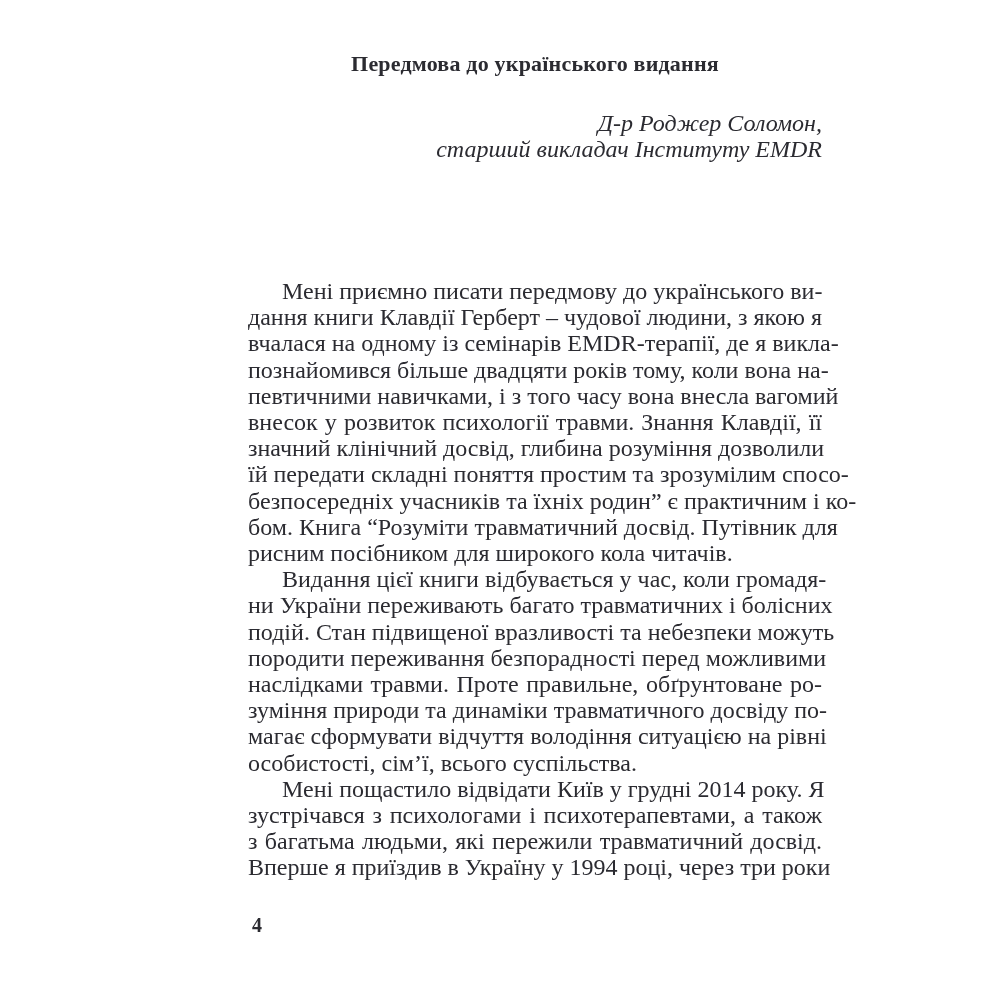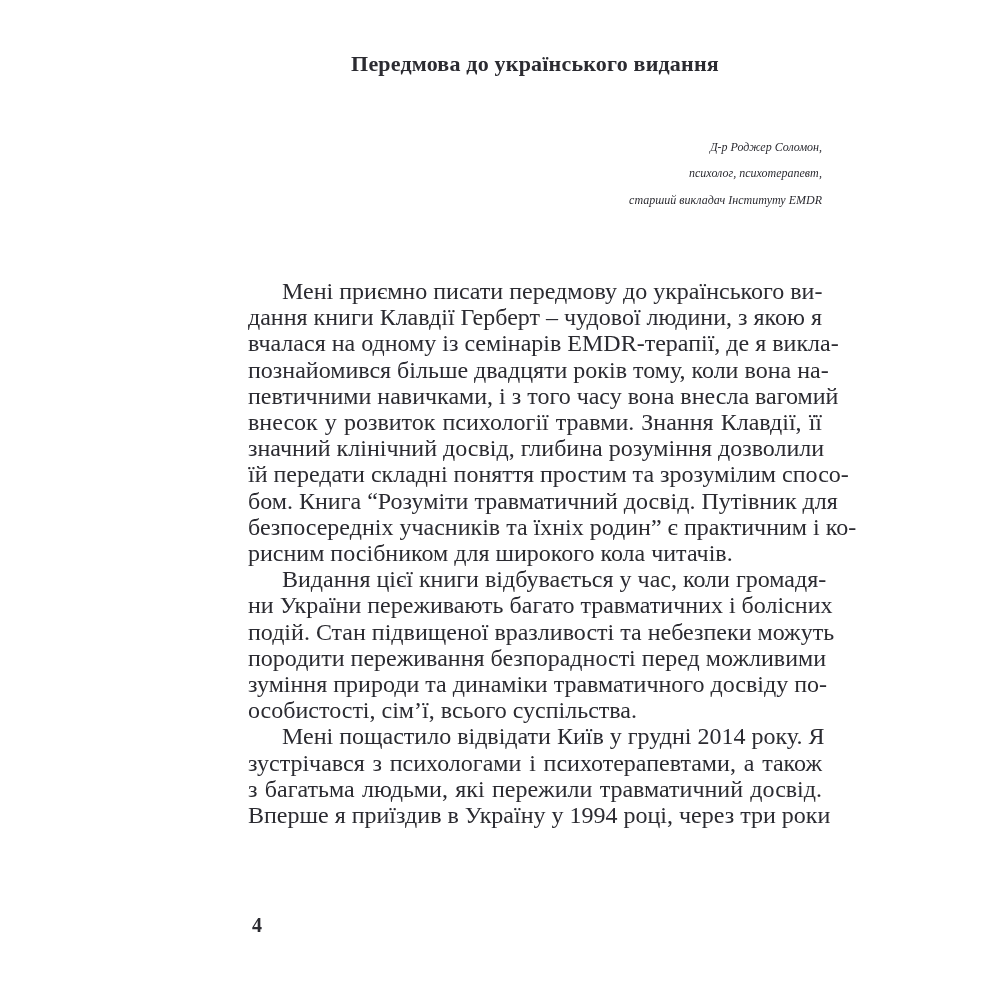--- a/index.html
+++ b/index.html
@@ -30,26 +30,26 @@
     width: 100%;
     text-align: center;
     font-size: 22px;
     font-weight: 700;
     line-height: 30px;
     letter-spacing: 0.2px;
     margin: 0;
   }
   .author {
     position: absolute;
-    top: 134px;
+    top: 110px;
     right: 0;
     width: 100%;
     text-align: right;
     font-style: italic;
-    font-size: 12px;
+    font-size: 24px;
     line-height: 26.4px;
   }
   .body-text {
     position: absolute;
     top: 278px;
     left: 0;
     width: 100%;
     font-size: 24px;
     line-height: 26.2px;
   }
@@ -75,41 +75,42 @@
 </style>
 </head>
 <body>
 
 <div class="page" style="color: rgb(43, 43, 49); background: rgb(255, 255, 255);">
   <div class="content">
     <h1 class="title">Передмова до українського видання</h1>
 
     <div class="author">
         <div class="author-line">Д-р Роджер Соломон,</div>
-        <div class="author-line">психолог, психотерапевт,</div>
         <div class="author-line">старший викладач Інституту EMDR</div>
       </div>
 
     <div class="body-text">
         <div class="bline first">Мені приємно писати передмову до українського ви-</div>
         <div class="bline">дання книги Клавдії Герберт – чудової людини, з якою я</div>
         <div class="bline">вчалася на одному із семінарів EMDR-терапії, де я викла-</div>
         <div class="bline">познайомився більше двадцяти років тому, коли вона на-</div>
         <div class="bline">певтичними навичками, і з того часу вона внесла вагомий</div>
         <div class="bline">внесок у розвиток психології травми. Знання Клавдії, її</div>
         <div class="bline">значний клінічний досвід, глибина розуміння дозволили</div>
         <div class="bline">їй передати складні поняття простим та зрозумілим спосо-</div>
+        <div class="bline">безпосередніх учасників та їхніх родин” є практичним і ко-</div>
         <div class="bline">бом. Книга “Розуміти травматичний досвід. Путівник для</div>
-        <div class="bline">безпосередніх учасників та їхніх родин” є практичним і ко-</div>
         <div class="bline last">рисним посібником для широкого кола читачів.</div>
         <div class="bline first">Видання цієї книги відбувається у час, коли громадя-</div>
         <div class="bline">ни України переживають багато травматичних і болісних</div>
         <div class="bline">подій. Стан підвищеної вразливості та небезпеки можуть</div>
         <div class="bline">породити переживання безпорадності перед можливими</div>
+        <div class="bline">наслідками травми. Проте правильне, обґрунтоване ро-</div>
         <div class="bline">зуміння природи та динаміки травматичного досвіду по-</div>
+        <div class="bline">магає сформувати відчуття володіння ситуацією на рівні</div>
         <div class="bline last">особистості, сім’ї, всього суспільства.</div>
         <div class="bline first">Мені пощастило відвідати Київ у грудні 2014 року. Я</div>
         <div class="bline">зустрічався з психологами і психотерапевтами, а також</div>
         <div class="bline">з багатьма людьми, які пережили травматичний досвід.</div>
         <div class="bline">Вперше я приїздив в Україну у 1994 році, через три роки</div>
       </div>
 
     <div class="page-number">4</div>
   </div>
 </div>

